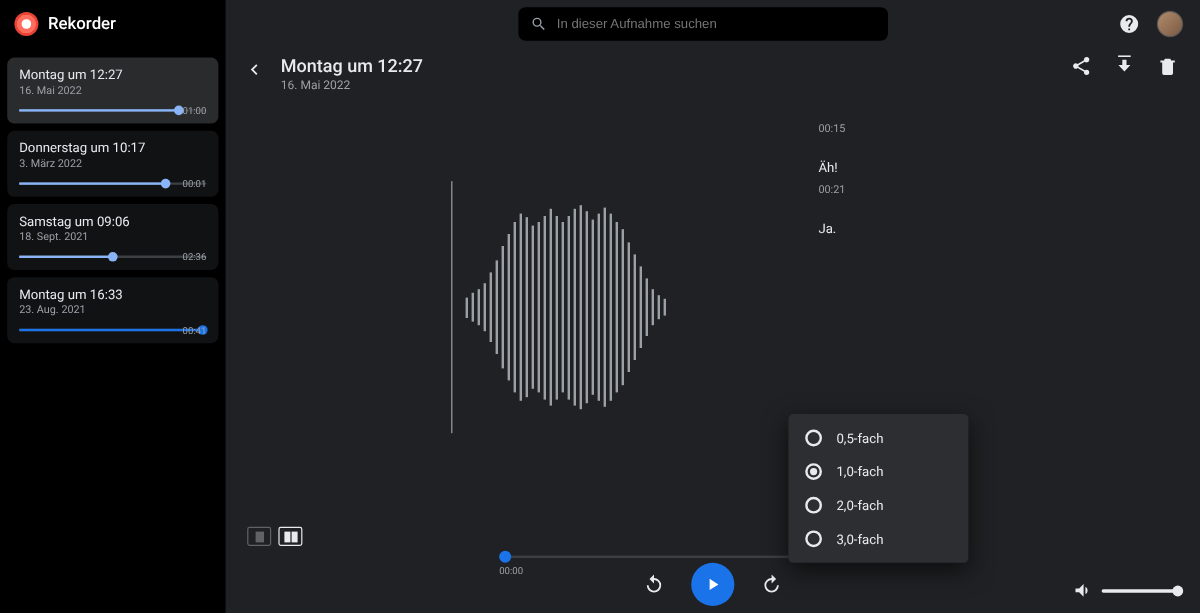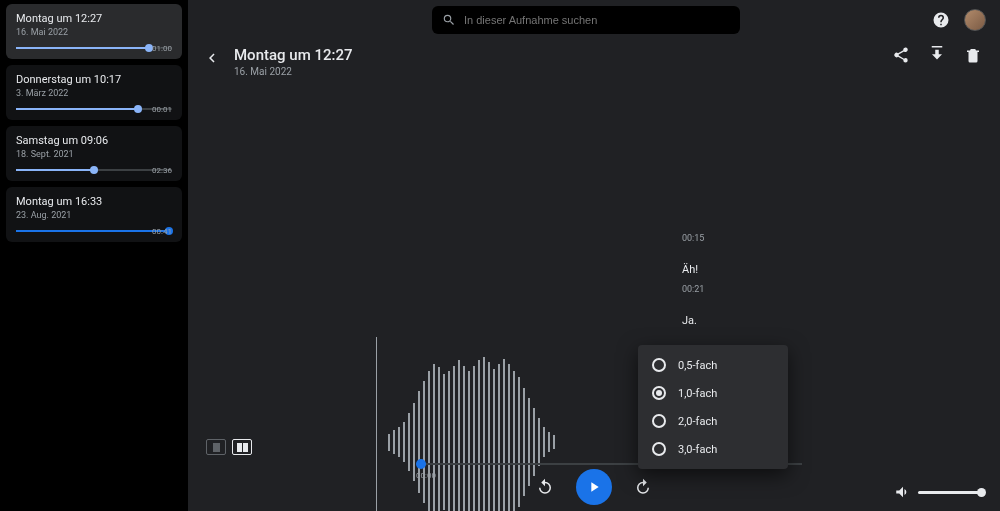--- a/index.html
+++ b/index.html
@@ -34,21 +34,21 @@
   .icon-sm { width:14px; height:14px; fill:#9aa0a6; }
   .avatar { width:22px; height:22px; border-radius:50%; background:linear-gradient(135deg,#b28b6b,#7a5a44); border:1px solid #555;}
 
   .header-row { display:flex; align-items:flex-start; padding:6px 18px 0 12px; gap:10px; }
   .back { width:24px; height:24px; display:flex; align-items:center; justify-content:center; cursor:pointer; }
   .titleblock { display:flex; flex-direction:column; }
   .rec-main-title { font-size:15px; font-weight:500; }
   .rec-main-date  { font-size:10px; color:#9aa0a6; margin-top:2px; }
   .header-actions { margin-left:auto; display:flex; gap:18px; }
 
-  .content { flex:1; display:flex; position:relative; padding:8px 18px 0 18px;align-items:center; }
+  .content { flex:1; display:flex; position:relative; padding:8px 18px 0 18px; }
   .wave-pane { flex:1; position:relative; }
   .transcript-pane { width:320px; padding:10px 8px 0 20px; font-size:11px; color:#e8eaed; }
   .t-time { font-size:9px; color:#9aa0a6; margin-top:8px; }
   .t-text { font-size:11px; margin-top:20px; }
 
   
   .wave-box { position:absolute; left:170px; top:86px; width:190px; height:170px; }
   .wave-cursor { position:absolute; left:0; top:-20px; bottom:-20px; width:1px; background:#9aa0a6; }
   .wave { position:absolute; inset:0; display:flex; align-items:center; justify-content:center; gap:3px; }
   .wave span { width:2px; background:#9aa0a6; display:block; }
@@ -72,29 +72,33 @@
   .controls { display:flex; align-items:center; justify-content:center; gap:18px; position:relative; }
   .ctl { width:26px; height:26px; display:flex; align-items:center; justify-content:center; cursor:pointer; }
   .play { width:36px; height:36px; border-radius:50%; background:#1a73e8; display:flex; align-items:center; justify-content:center; cursor:pointer;}
   .play svg { fill:#fff; width:16px; height:16px; }
 
   .volume { position:absolute; right:0; bottom:4px; display:flex; align-items:center; gap:6px; }
   .vol-track { width:64px; height:3px; background:#e8eaed; border-radius:2px; position:relative;}
   .vol-track::after{ content:""; position:absolute; right:-4px; top:-3px; width:9px; height:9px; border-radius:50%; background:#e8eaed;}
 
   
-  .speed-menu { position:absolute; right:212px; bottom:42px; width:150px; background:#2d2e31; border-radius:4px; padding:6px 0; box-shadow:0 6px 20px rgba(0,0,0,.6); }
+  .speed-menu { position:absolute; right:193px; bottom:42px; width:150px; background:#2d2e31; border-radius:4px; padding:6px 0; box-shadow:0 6px 20px rgba(0,0,0,.6); }
   .speed-item { display:flex; align-items:center; gap:12px; padding:7px 14px; font-size:11px; color:#e8eaed; cursor:pointer;}
   .radio { width:14px; height:14px; border:2px solid #e8eaed; border-radius:50%; display:flex; align-items:center; justify-content:center;}
   .radio.sel::after{ content:""; width:6px; height:6px; border-radius:50%; background:#e8eaed;}
 </style>
 </head>
 <body>
 
 <aside class="sidebar">
+  <div class="brand">
+    <div class="brand-logo"></div>
+    <div class="brand-name">Rekorder</div>
+  </div>
   <div class="rec-list" id="rec-list">
       <div class="rec-item selected">
         <div class="rec-title">Montag um 12:27</div>
         <div class="rec-date">16. Mai 2022</div>
         <div class="rec-bar">
           <div class="fill" style="width:85%;"></div>
           <div class="dot" style="left:calc(85% - 4px);"></div>
         </div>
         <div class="rec-dur">01:00</div>
       </div>

